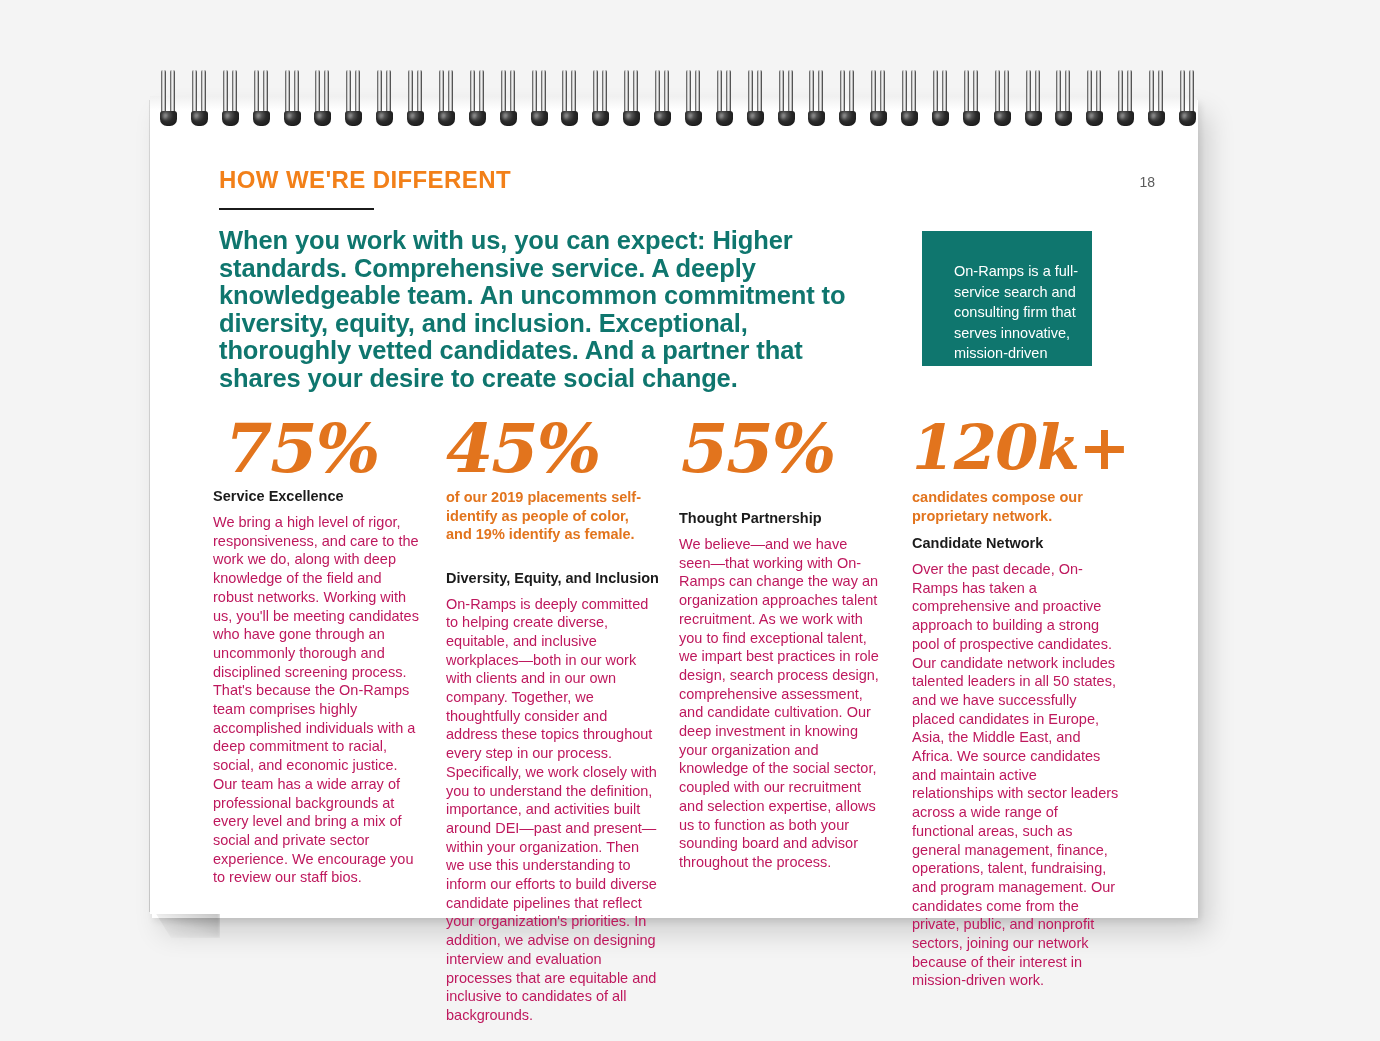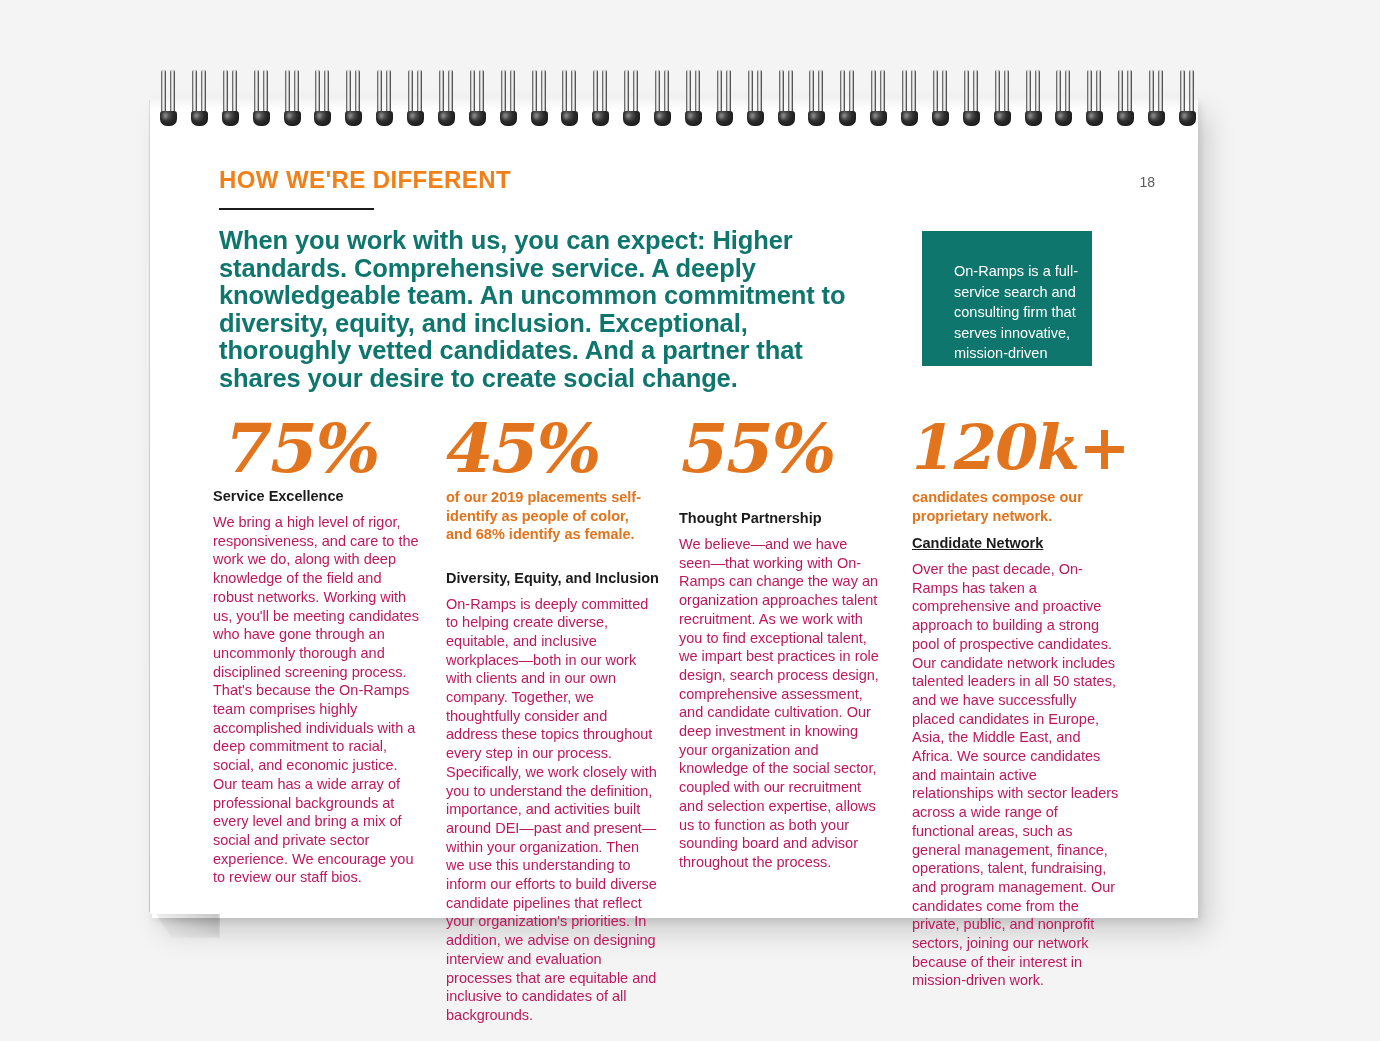--- a/index.html
+++ b/index.html
@@ -250,21 +250,21 @@
   
   .col.c1 .sec-title { }
   .col.c1 .sec-body  { margin-top: 9px; }
 
   .col.c2 .sec-title { margin-top: 26px; }
   .col.c2 .sec-body  { margin-top: 9px; width: 211px; }
 
   .col.c3 .sec-title { margin-top: 26px; }
   .col.c3 .sec-body  { margin-top: 9px; width: 202px; }
 
-  .col.c4 .sec-title { margin-top: 10px; text-decoration: underline; }
+  .col.c4 .sec-title { margin-top: 10px; }
   .col.c4 .sec-body  { margin-top: 9px; width: 207px; }
 
   .col.c3 { padding-top: 0px; }
 </style>
 </head>
 <body>
 
 <div id="stage">
 
   <div class="page-shadow-soft"></div>
@@ -289,21 +289,21 @@
       <div class="cols">
 
         <div class="col c1">
           <div class="stat-num">75%</div>
           <p class="sec-title">Service Excellence</p>
           <p class="sec-body">We bring a high level of rigor, responsiveness, and care to the work we do, along with deep knowledge of the field and robust networks. Working with us, you'll be meeting candidates who have gone through an uncommonly thorough and disciplined screening process. That's because the On-Ramps team comprises highly accomplished individuals with a deep commitment to racial, social, and economic justice. Our team has a wide array of professional backgrounds at every level and bring a mix of social and private sector experience. We encourage you to review our staff bios.</p>
         </div>
 
         <div class="col c2">
           <div class="stat-num">45%</div>
-          <p class="stat-desc">of our 2019 placements self-identify as people of color, and 68% identify as female.</p>
+          <p class="stat-desc">of our 2019 placements self-identify as people of color, and 19% identify as female.</p>
           <p class="sec-title">Diversity, Equity, and Inclusion</p>
           <p class="sec-body">On-Ramps is deeply committed to helping create diverse, equitable, and inclusive workplaces—both in our work with clients and in our own company. Together, we thoughtfully consider and address these topics throughout every step in our process. Specifically, we work closely with you to understand the definition, importance, and activities built around DEI—past and present—within your organization. Then we use this understanding to inform our efforts to build diverse candidate pipelines that reflect your organization's priorities. In addition, we advise on designing interview and evaluation processes that are equitable and inclusive to candidates of all backgrounds.</p>
         </div>
 
         <div class="col c3">
           <div class="stat-num">55%</div>
           <p class="sec-title">Thought Partnership</p>
           <p class="sec-body">We believe—and we have seen—that working with On-Ramps can change the way an organization approaches talent recruitment. As we work with you to find exceptional talent, we impart best practices in role design, search process design, comprehensive assessment, and candidate cultivation. Our deep investment in knowing your organization and knowledge of the social sector, coupled with our recruitment and selection expertise, allows us to function as both your sounding board and advisor throughout the process.</p>
         </div>
 

